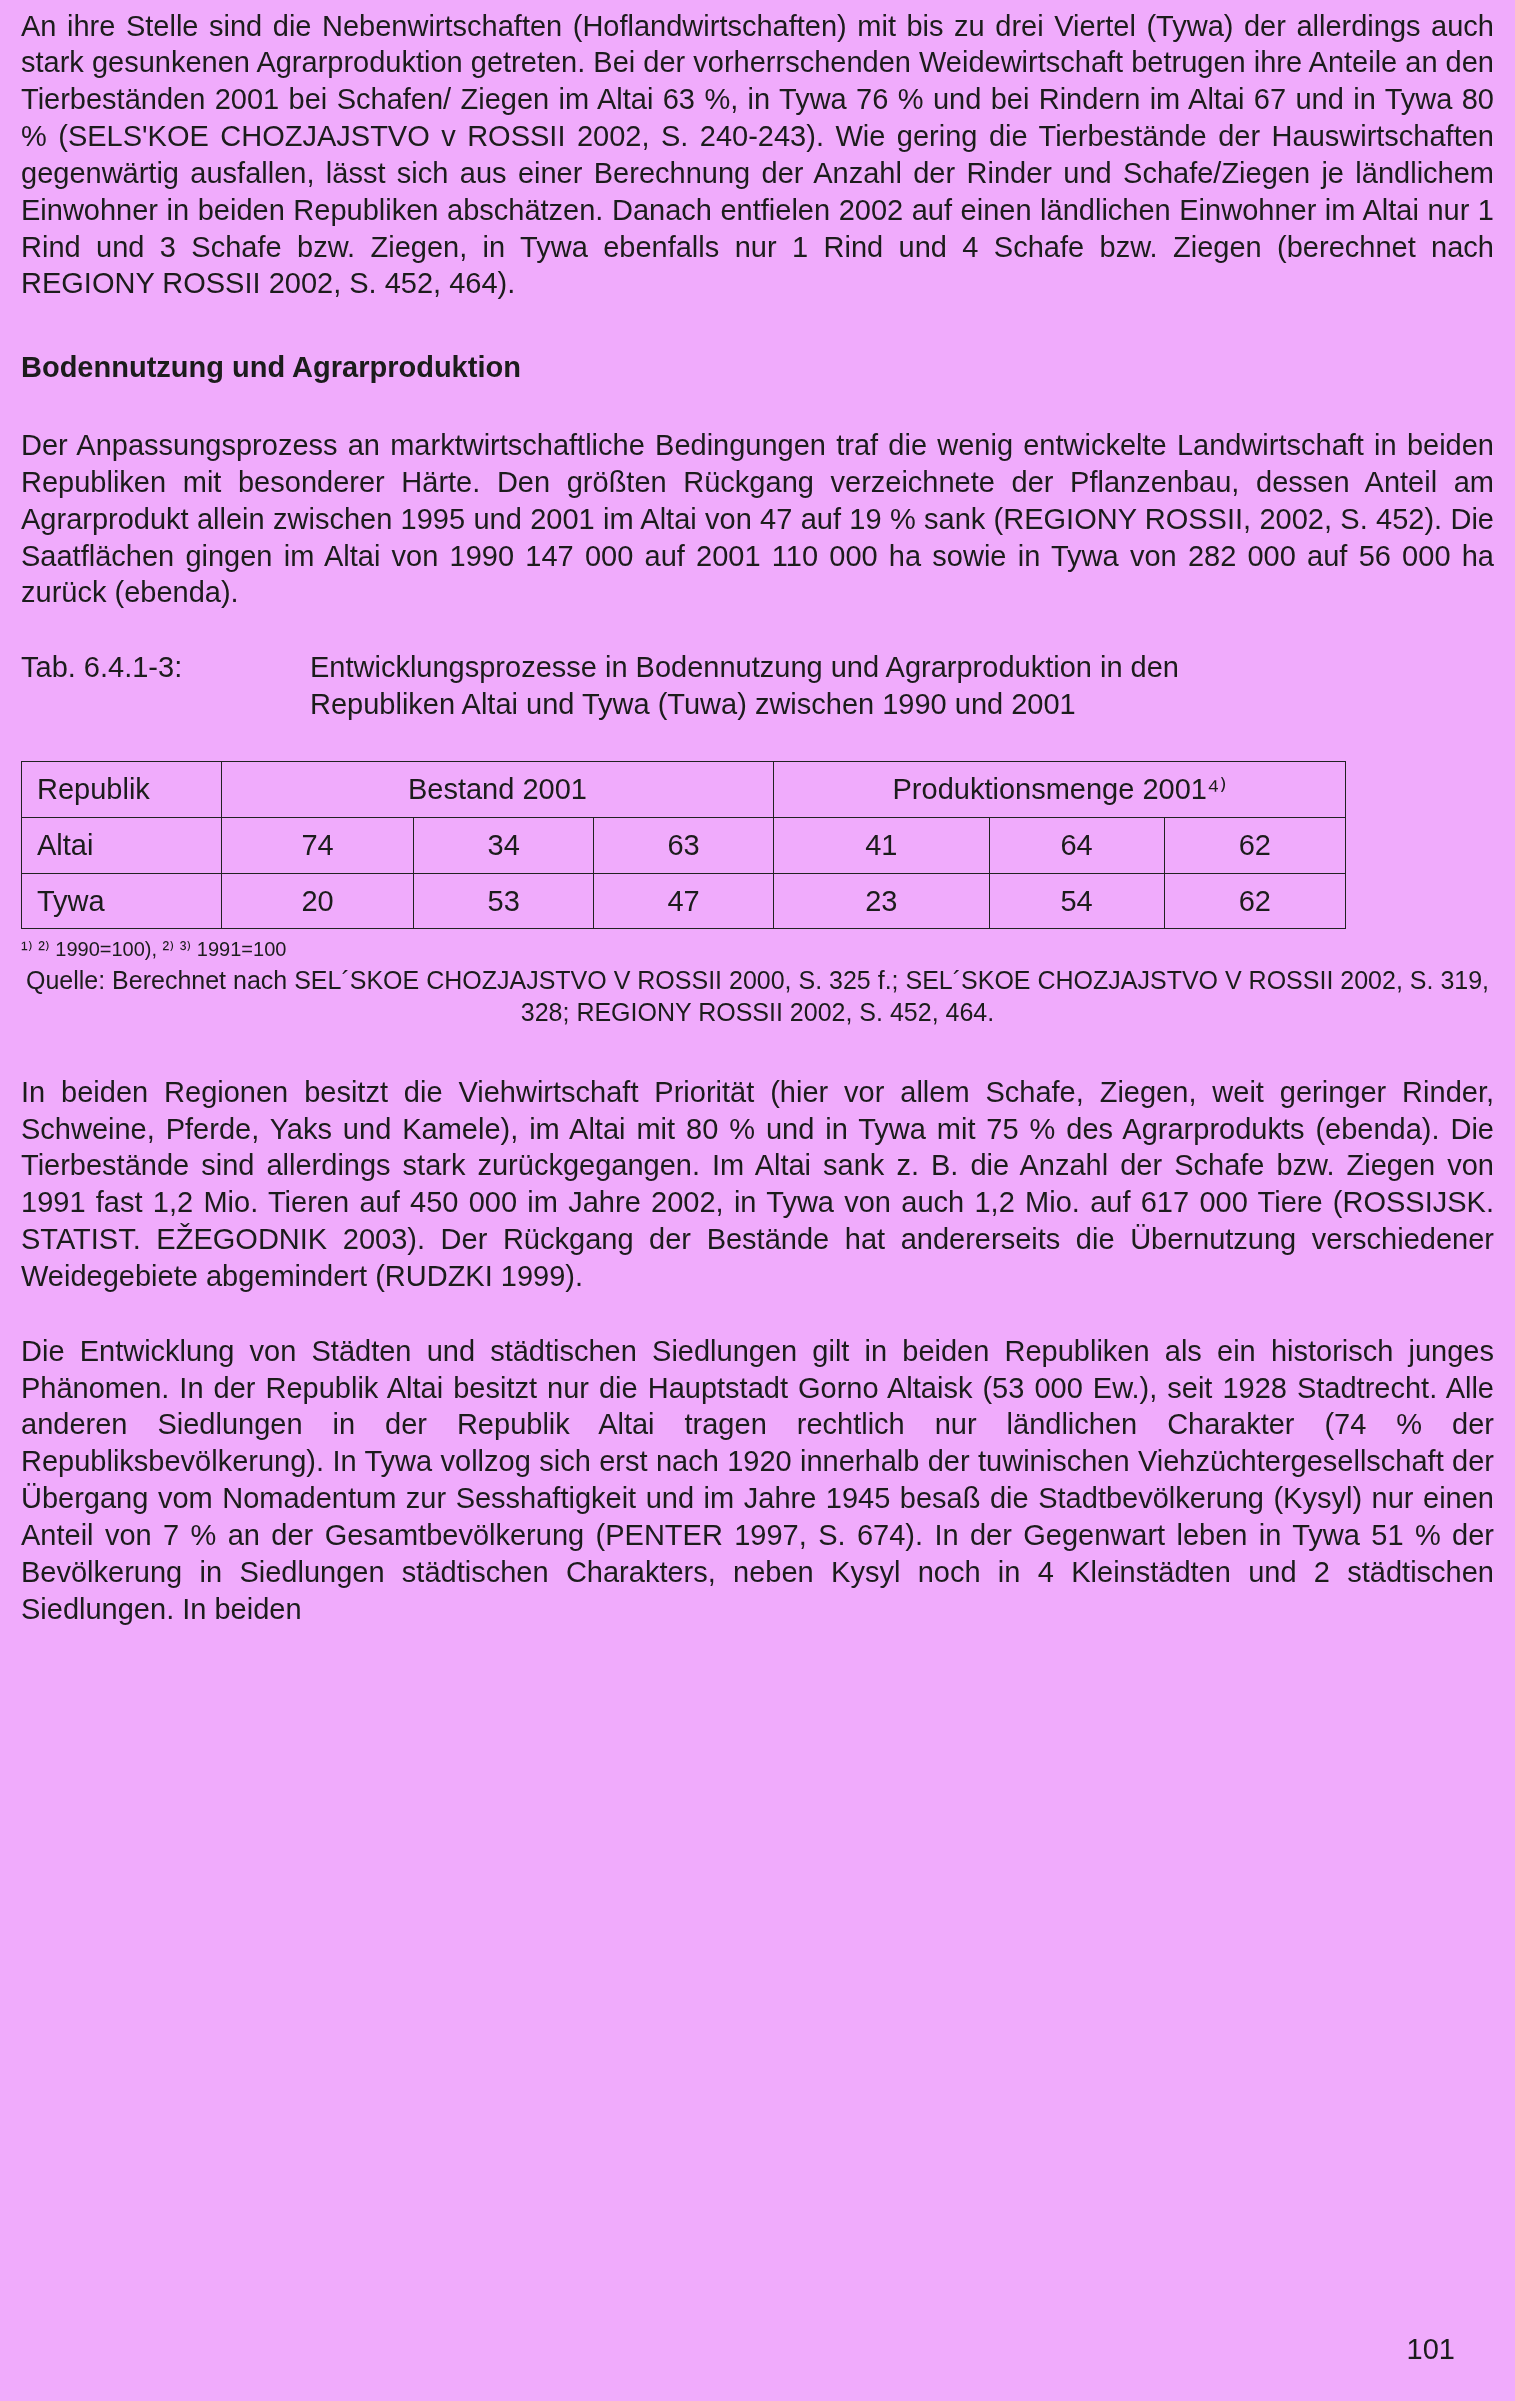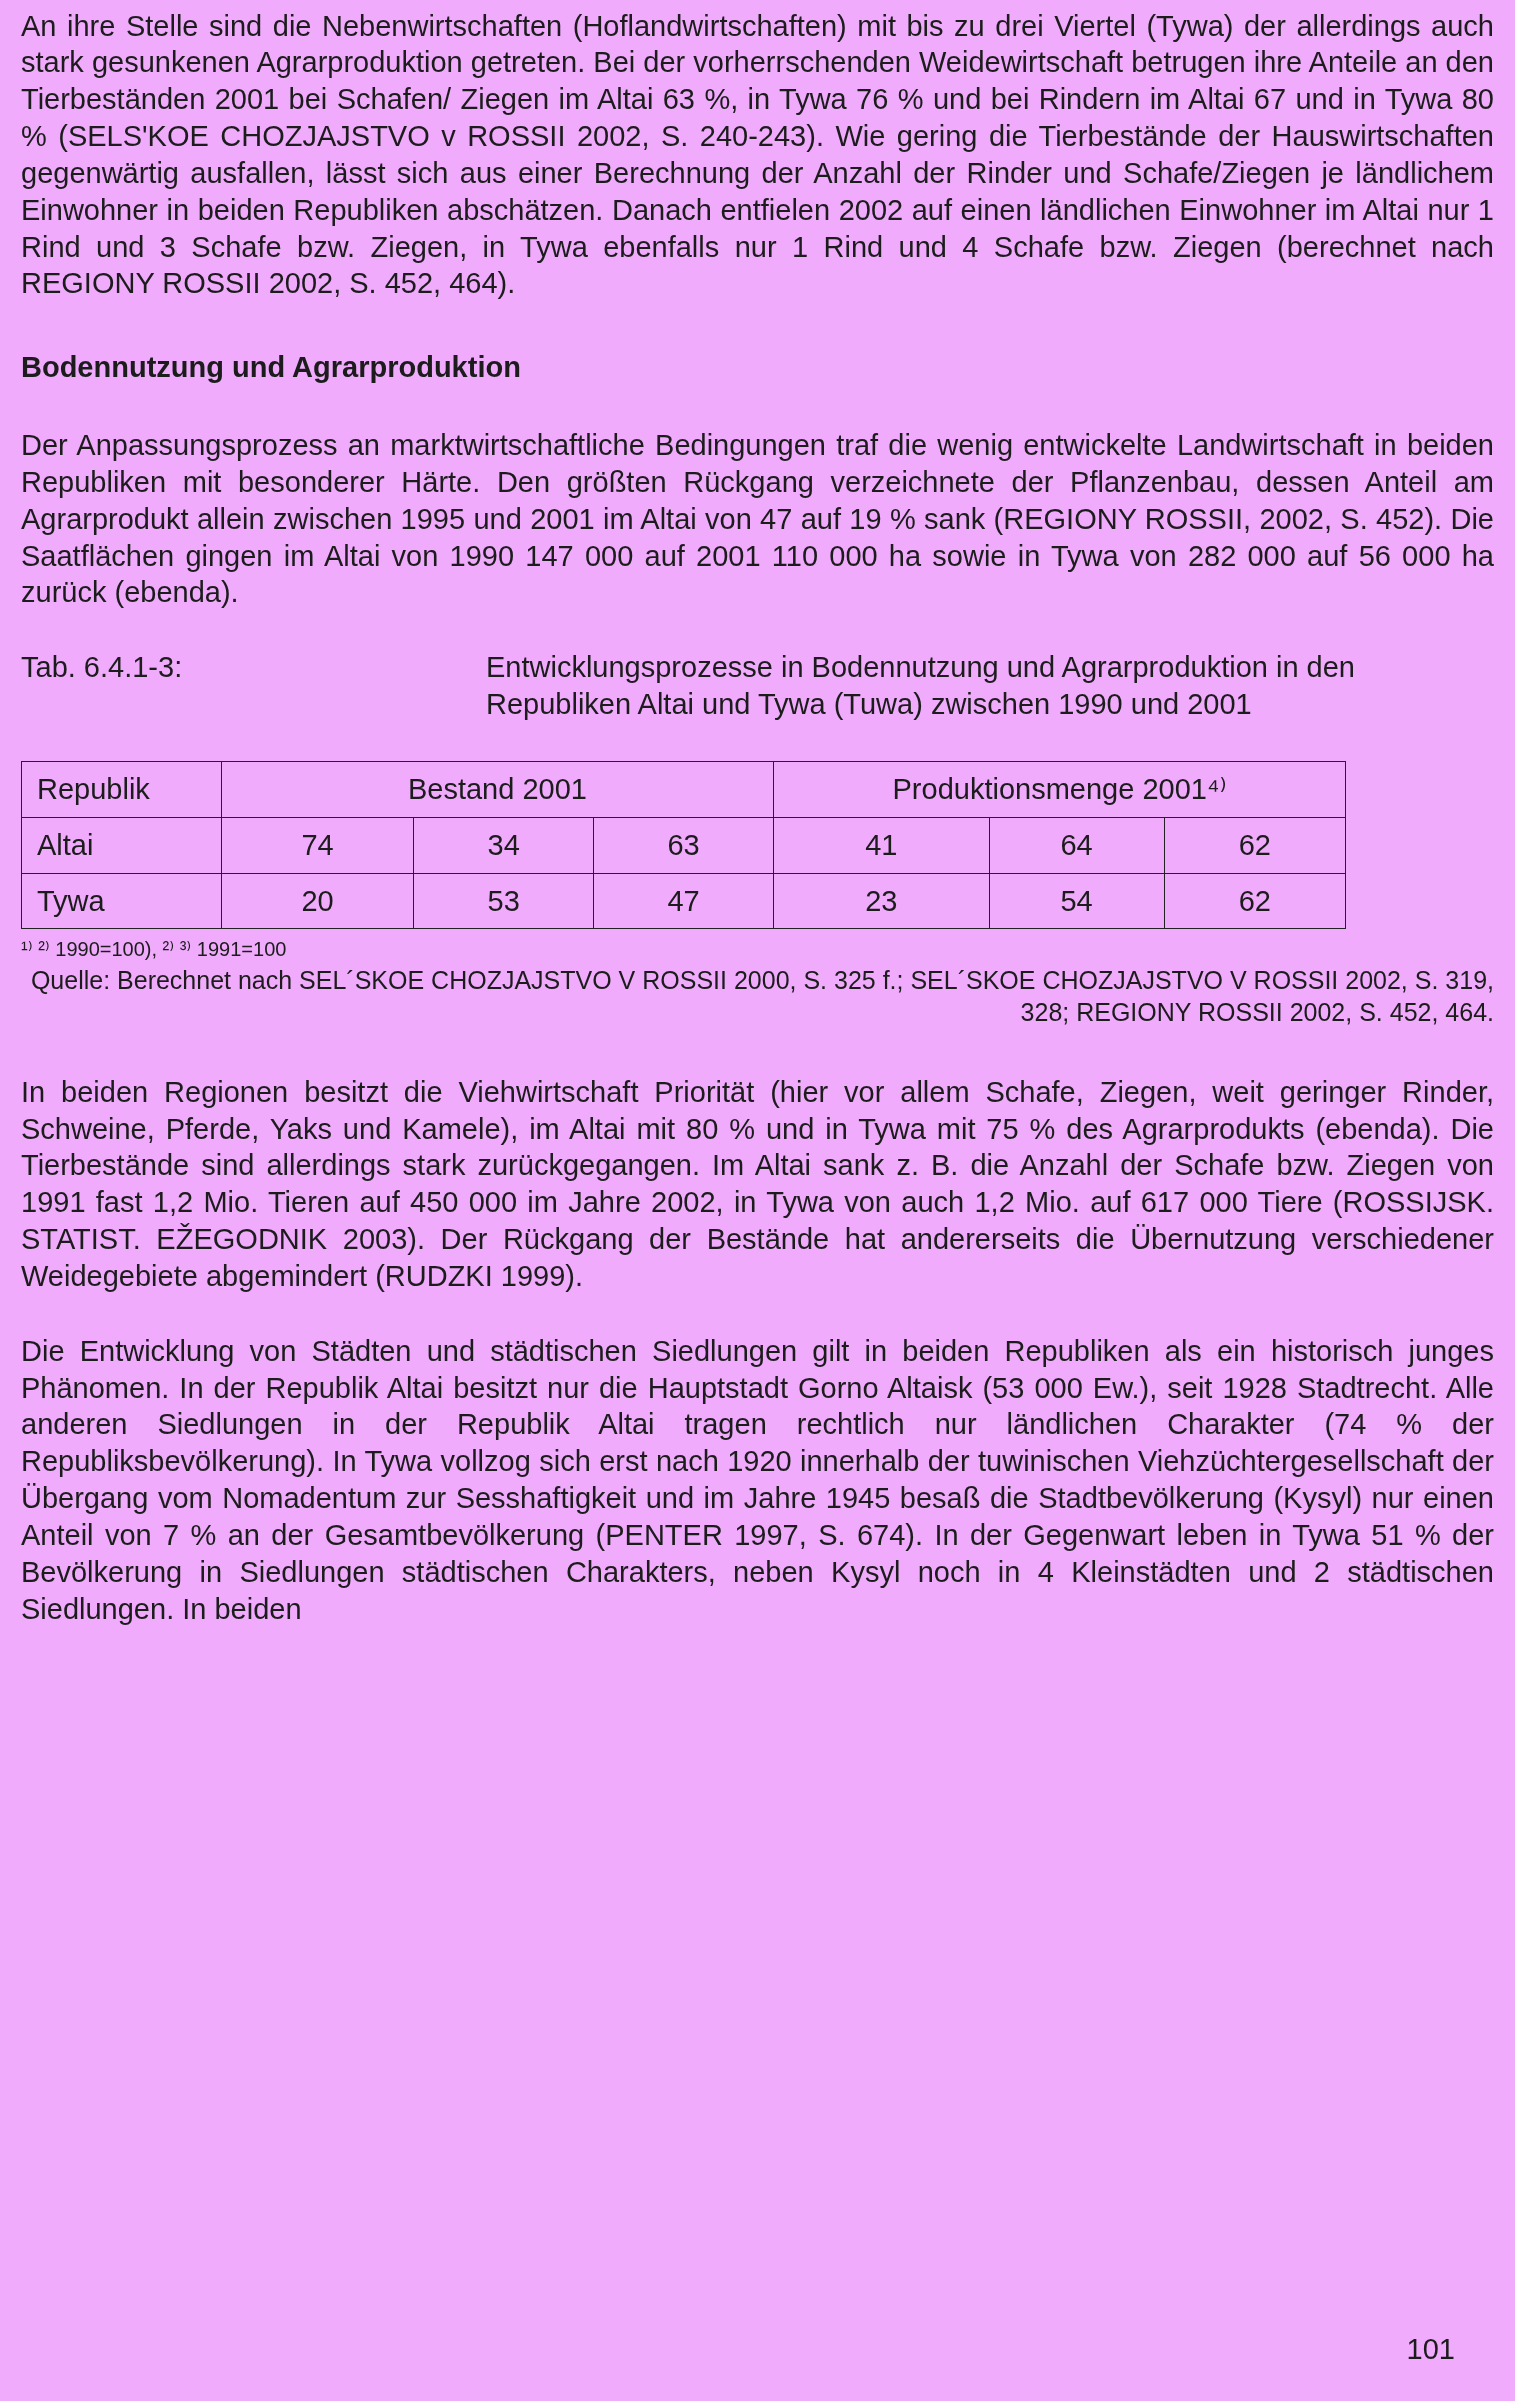--- a/index.html
+++ b/index.html
@@ -22,21 +22,20 @@
     text-align: justify;
   }
   .heading {
     font-size: 29px;
     font-weight: bold;
     margin: 47px 0 41px 0;
   }
   .caption {
     display: flex;
     margin: 4.5px 0 38px 0;
-    justify-content: space-between;
   }
   .caption-label {
     width: 289px;
     flex: 0 0 289px;
   }
   .caption-text {
     max-width: 1008px;
   }
   table.data-table {
     border-collapse: collapse;
@@ -59,21 +58,21 @@
   .data-table thead tr:nth-child(2) th { height: 91px; }
   .data-table tbody td { height: 47px; }
   .footnote {
     font-size: 20px;
     margin: 6px 0 1.5px 0;
   }
   .source {
     font-size: 25px;
     line-height: 1.3;
     margin: 1.5px 0 45px 0;
-    text-align: right;
+    text-align: center;
   }
   .page-footer {
     position: absolute;
     right: 60px;
     bottom: 33px;
     font-size: 29px;
   }
 </style>
 </head>
 <body>

